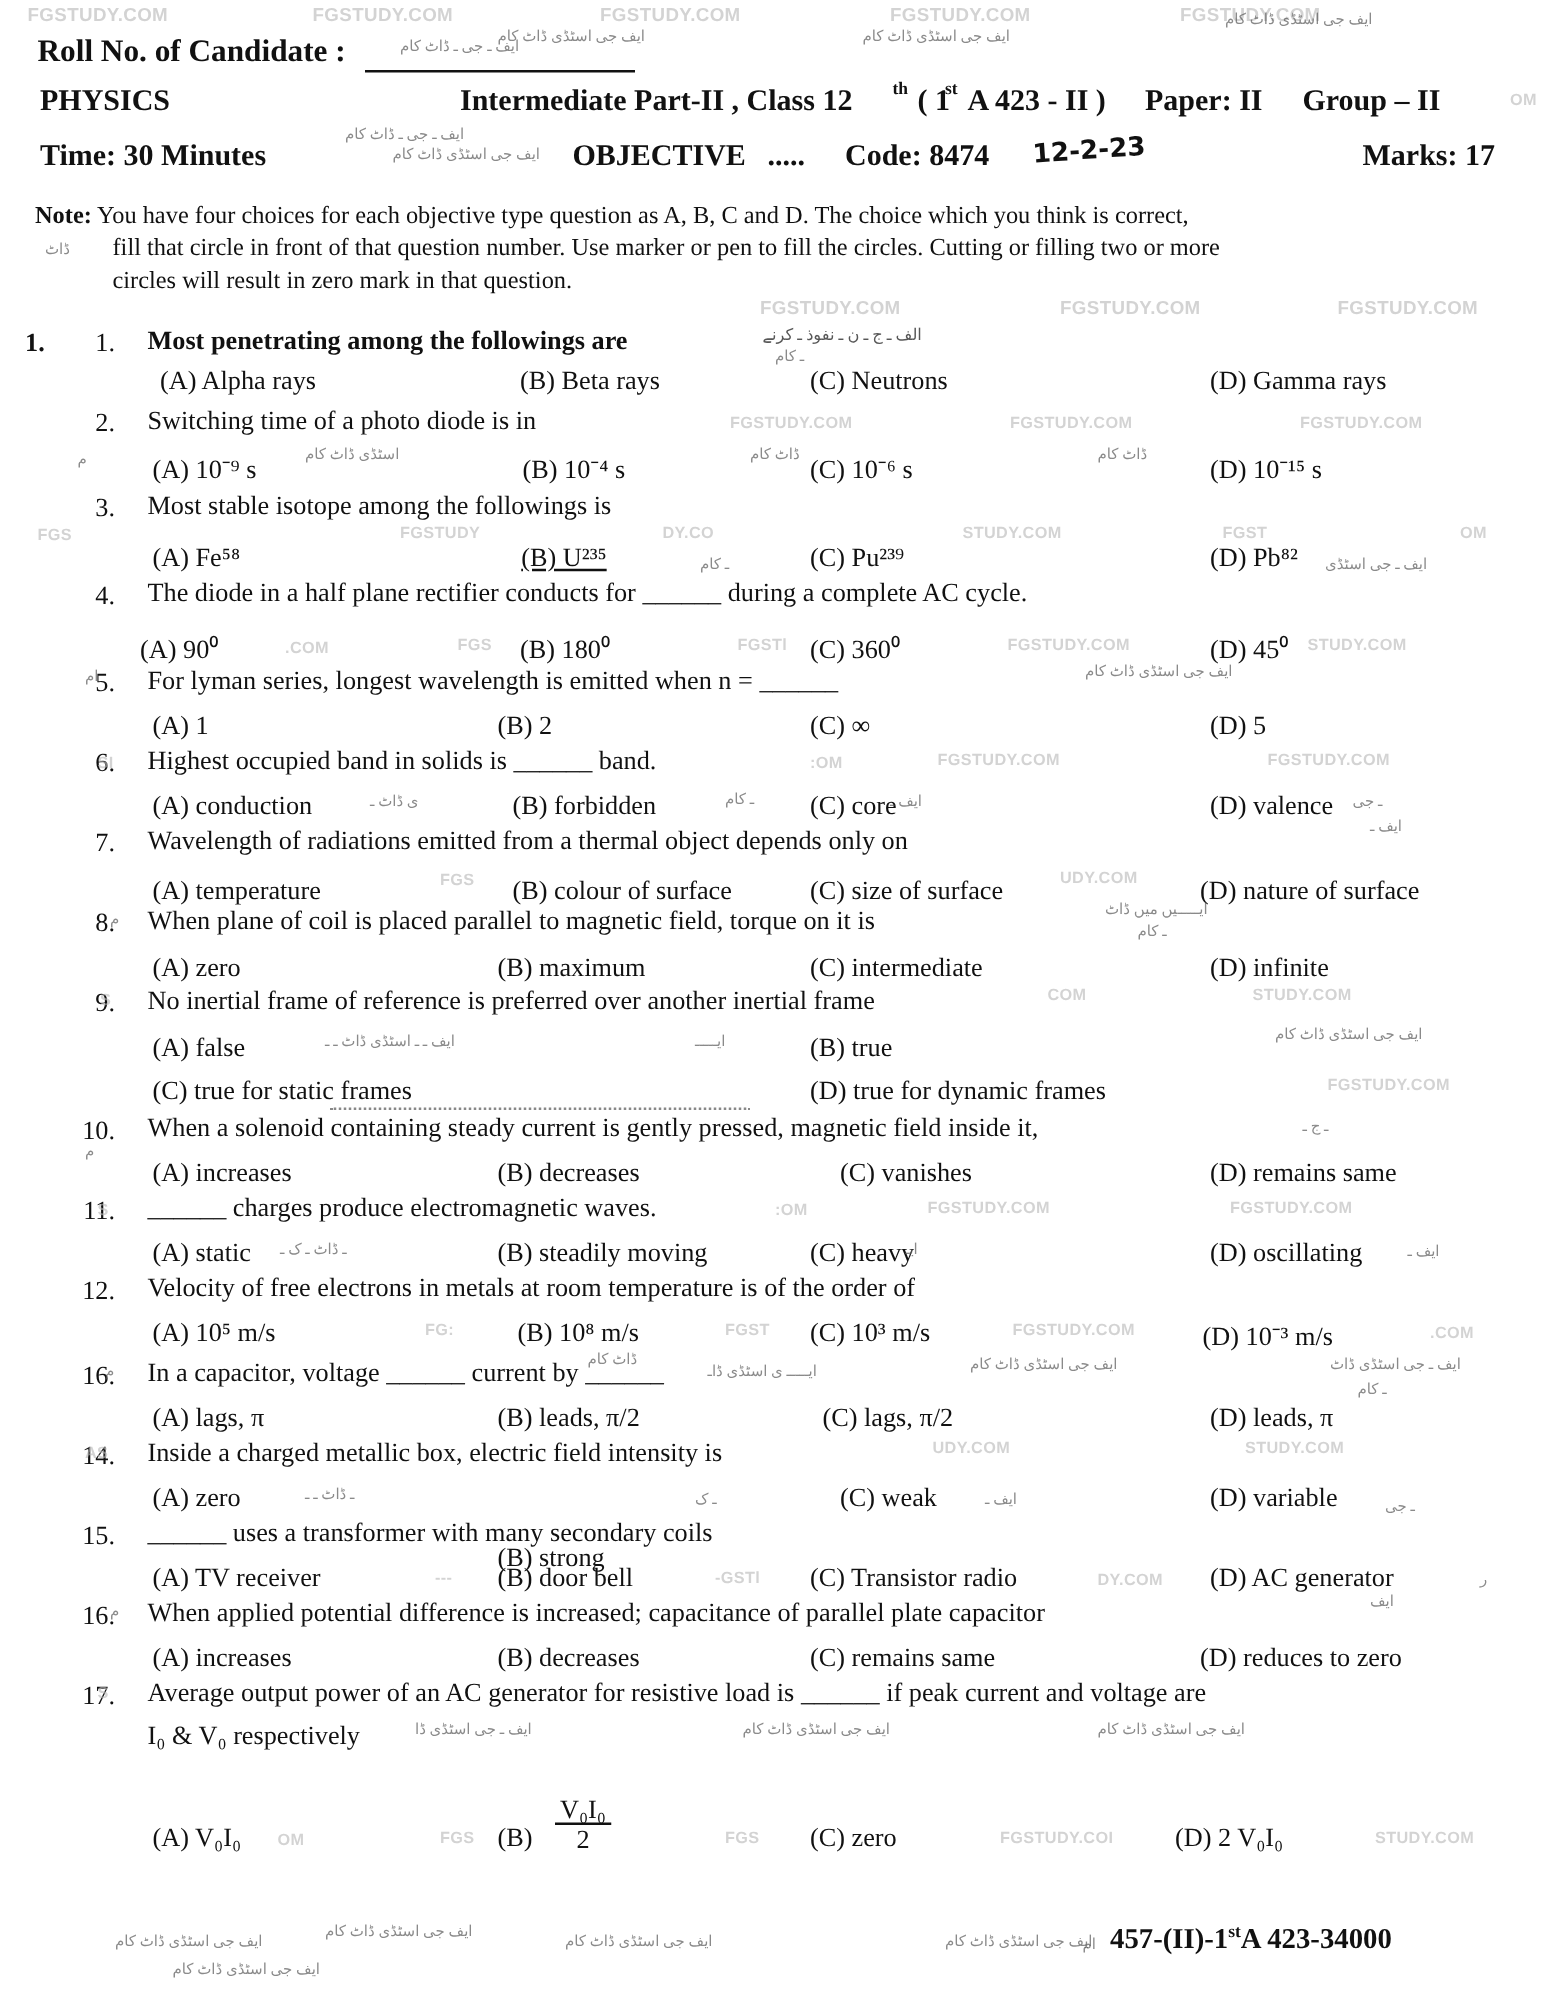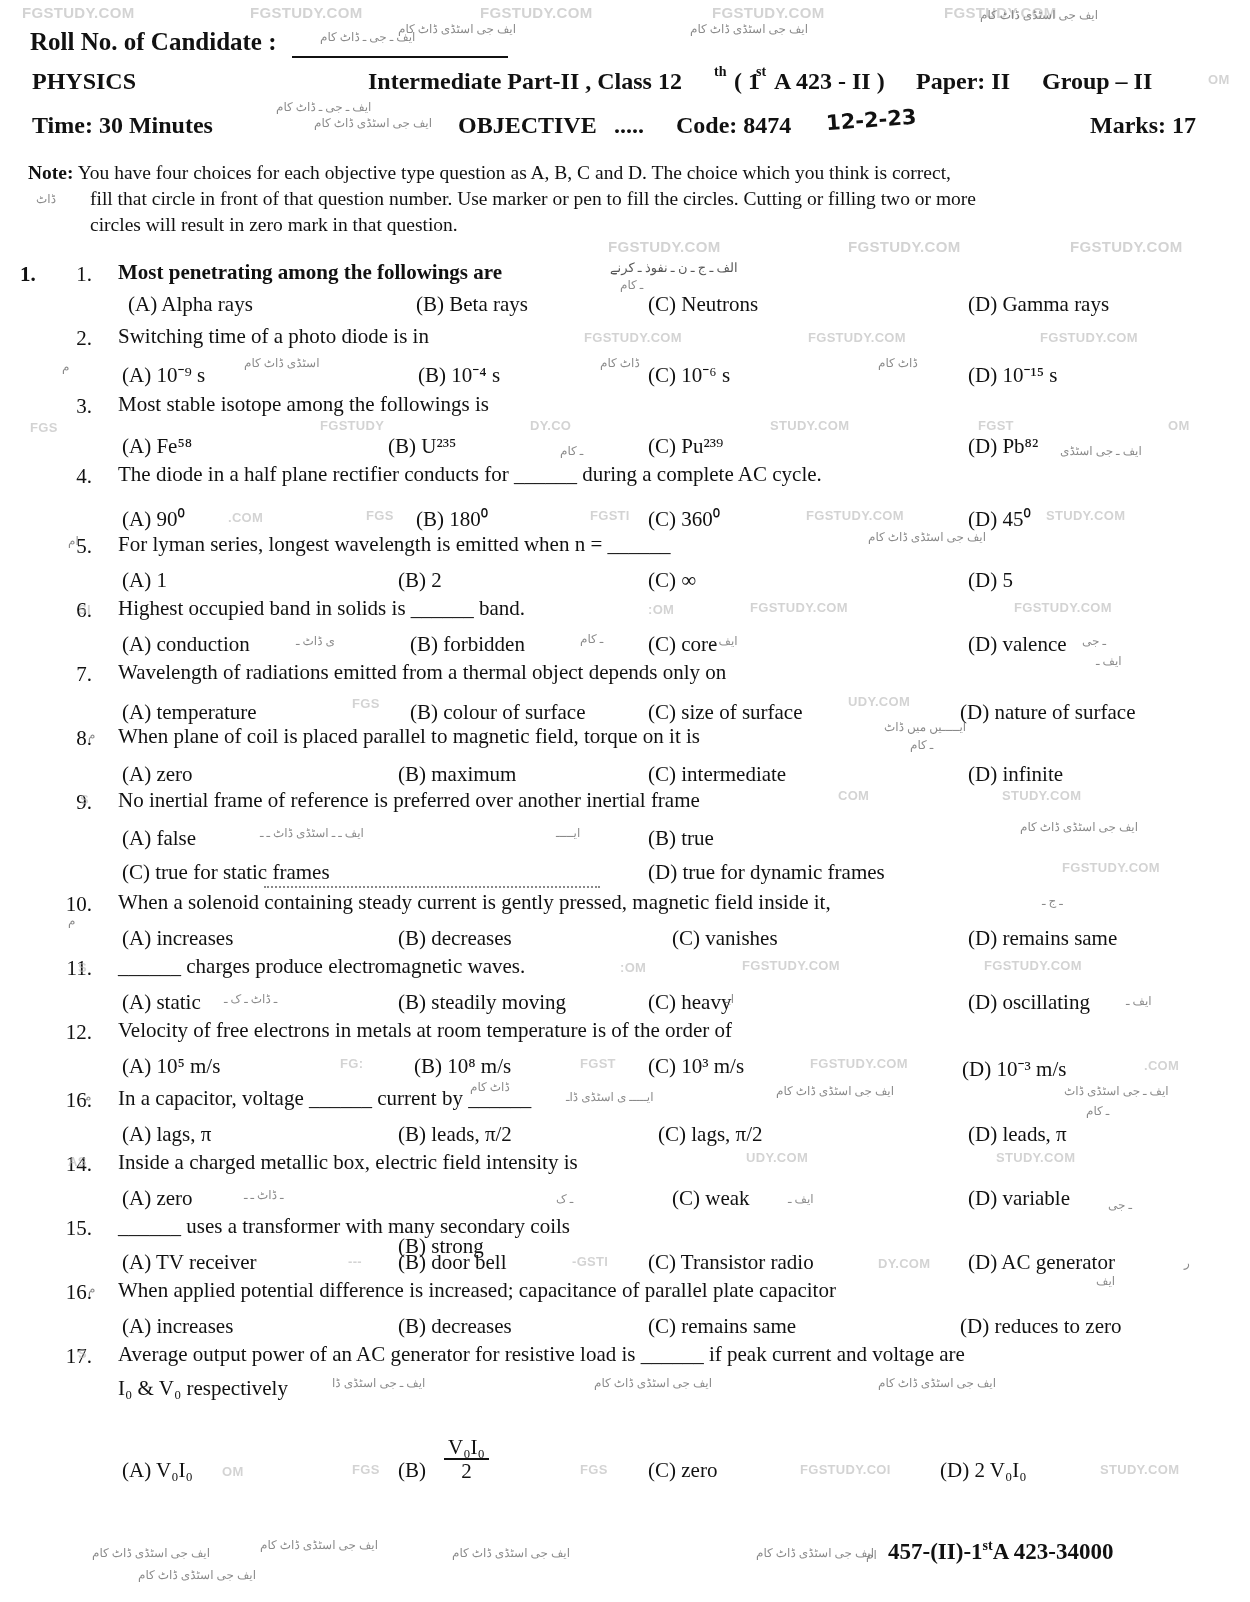--- a/index.html
+++ b/index.html
@@ -155,29 +155,29 @@
 
     <span class="qnum" style="top:146px;">3.</span>
     <span class="stem" style="top:144px;">Most stable isotope among the followings is</span>
     <span class="wm sm" style="left:30px;top:172px;">FGS</span>
     <span class="wm sm" style="left:320px;top:170px;">FGSTUDY</span>
     <span class="wm sm" style="left:530px;top:170px;">DY.CO</span>
     <span class="wm sm" style="left:770px;top:170px;">STUDY.COM</span>
     <span class="wm sm" style="left:978px;top:170px;">FGST</span>
     <span class="wm sm" style="left:1168px;top:170px;">OM</span>
     <span class="opt" style="left:122px;top:186px;">(A)  Fe⁵⁸</span>
-    <span class="opt" style="left:388px;top:186px;">(B)  U²³⁵</span>
+    <span class="opt" style="left:417px;top:186px;text-decoration:underline;">(B)  U²³⁵</span>
     <span class="opt" style="left:648px;top:186px;">(C)  Pu²³⁹</span>
     <span class="opt" style="left:968px;top:186px;">(D)  Pb⁸²</span>
     <span class="urdu faint" style="position:absolute;left:560px;top:196px;">ـ کام</span>
     <span class="urdu faint" style="position:absolute;left:1060px;top:196px;">ایف ـ جی اسٹڈی</span>
 
     <span class="qnum" style="top:216px;">4.</span>
     <span class="stem" style="top:214px;">The diode in a half plane rectifier conducts for ______ during a complete AC cycle.</span>
-    <span class="opt" style="left:122px;top:256px;">(A)  90⁰</span>
+    <span class="opt" style="left:112px;top:256px;">(A)  90⁰</span>
     <span class="opt" style="left:416px;top:256px;">(B)  180⁰</span>
     <span class="opt" style="left:648px;top:256px;">(C)  360⁰</span>
     <span class="opt" style="left:968px;top:256px;">(D)  45⁰</span>
     <span class="wm sm" style="left:228px;top:262px;">.COM</span>
     <span class="wm sm" style="left:366px;top:260px;">FGS</span>
     <span class="wm sm" style="left:590px;top:260px;">FGSTl</span>
     <span class="wm sm" style="left:806px;top:260px;">FGSTUDY.COM</span>
     <span class="wm sm" style="left:1046px;top:260px;">STUDY.COM</span>
 
     <span class="qnum" style="top:286px;">5.</span>

